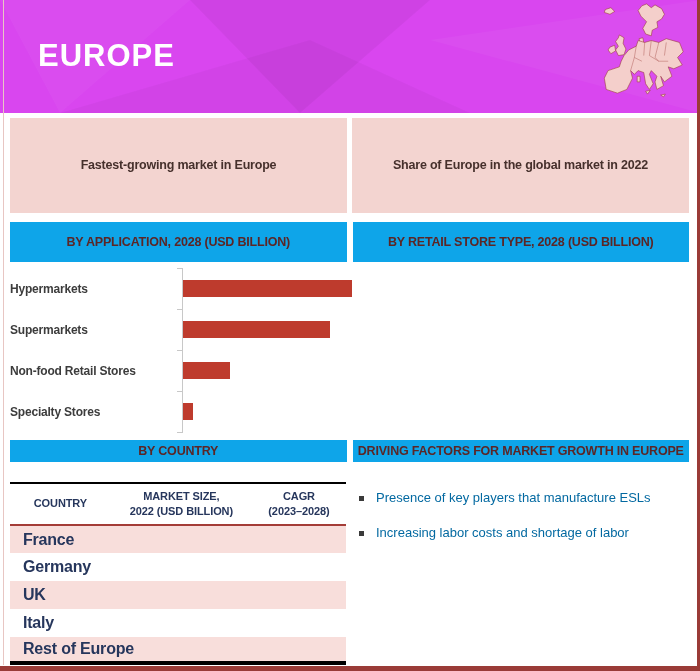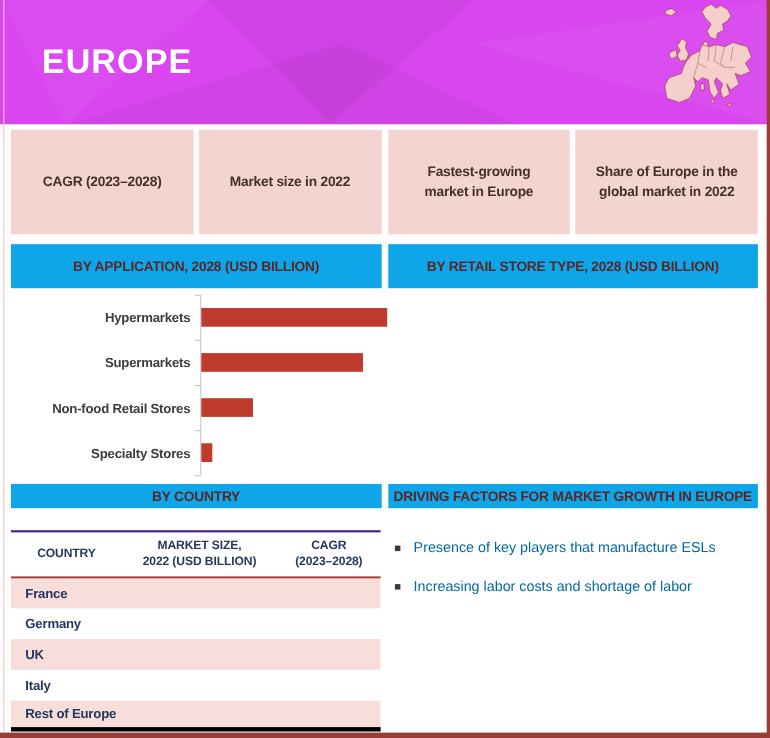--- a/index.html
+++ b/index.html
@@ -47,21 +47,21 @@
     color:#5B2626; font-weight:bold; font-size:12.5px; letter-spacing:-0.2px;
     text-align:center;
   }
 
   
   .charts{ top:268px; height:164px; }
   .chart{ flex:1; display:flex; flex-direction:column; }
   .chart-row{ flex:1; display:flex; align-items:center; }
   .chart-label{
     font-size:12px; font-weight:bold; color:#3C3C3C;
-    text-align:right; padding-right:9px; letter-spacing:-0.2px; flex:none;
+    text-align:left; padding-right:9px; letter-spacing:-0.2px; flex:none;
   }
   .chart-left  .chart-label{ width:66px; }
   .chart-right .chart-label{ width:172px; }
   .chart-track{
     flex:1; align-self:stretch; position:relative;
     border-left:1px solid #C8C8C8;
     display:flex; align-items:center;
   }
   .chart-track::after{ 
     content:''; position:absolute; left:-6px; bottom:-1px; width:6px; height:1px; background:#C8C8C8;
@@ -69,32 +69,32 @@
   .chart-row:first-child .chart-track::before{ 
     content:''; position:absolute; left:-6px; top:0; width:6px; height:1px; background:#C8C8C8;
   }
   .chart-bar{ height:28px; background:#BE3B2D; }
   .chart-right .chart-bar{ height:17px; }
 
   
   .country-table{ position:absolute; top:482px; left:10px; width:336px; }
   .t-head{
     display:flex; align-items:center;
-    border-top:2px solid #4c1d95; border-bottom:2px solid #A43C37;
+    border-top:2px solid #000000; border-bottom:2px solid #A43C37;
     padding:5px 0; min-height:43px;
   }
   .t-hcell{
     color:#26365C; font-weight:bold; font-size:11px; line-height:1.35;
     text-align:center; letter-spacing:-0.1px;
   }
   .t-hcell .hline{ display:block; }
   .c1{ width:30%; } .c2{ width:42%; } .c3{ width:28%; }
   .t-row{
     height:27.8px; display:flex; align-items:center;
-    font-size:12px; font-weight:bold; color:#26365C; letter-spacing:-0.2px;
+    font-size:16px; font-weight:bold; color:#26365C; letter-spacing:-0.2px;
   }
   .t-row.odd{ background:#F8DEDB; }
   .t-row:last-child{ border-bottom:4px solid #000000;justify-content:flex-end; }
   .t-row .c1{ padding-left:13px; width:60%; }
 
   
   .factors{ position:absolute; top:490px; left:352px; width:337px; }
   .factors ul{ list-style:none; }
   .factors li{
     position:relative; padding-left:24px; margin-bottom:19px;
@@ -148,24 +148,20 @@
           <path d="M70,42 L66,58 L70,62"></path>
           <path d="M78,42 L76,56"></path>
           <path d="M60,56 L70,62 L80,62"></path>
         </g>
       </svg>
     </div>
   </div>
 
   <div class="cols metrics">
     <div class="half">
-      <div class="metric-box">CAGR (2023–2028)</div>
-      <div class="metric-box">Market size in 2022</div>
-    </div>
-    <div class="half">
       <div class="metric-box">Fastest-growing market in Europe</div>
       <div class="metric-box">Share of Europe in the global market in 2022</div>
     </div>
   </div>
 
   <div class="cols sec-headers">
     <div class="sec-bar">BY APPLICATION, 2028 (USD BILLION)</div>
     <div class="sec-bar">BY RETAIL STORE TYPE, 2028 (USD BILLION)</div>
   </div>
 

